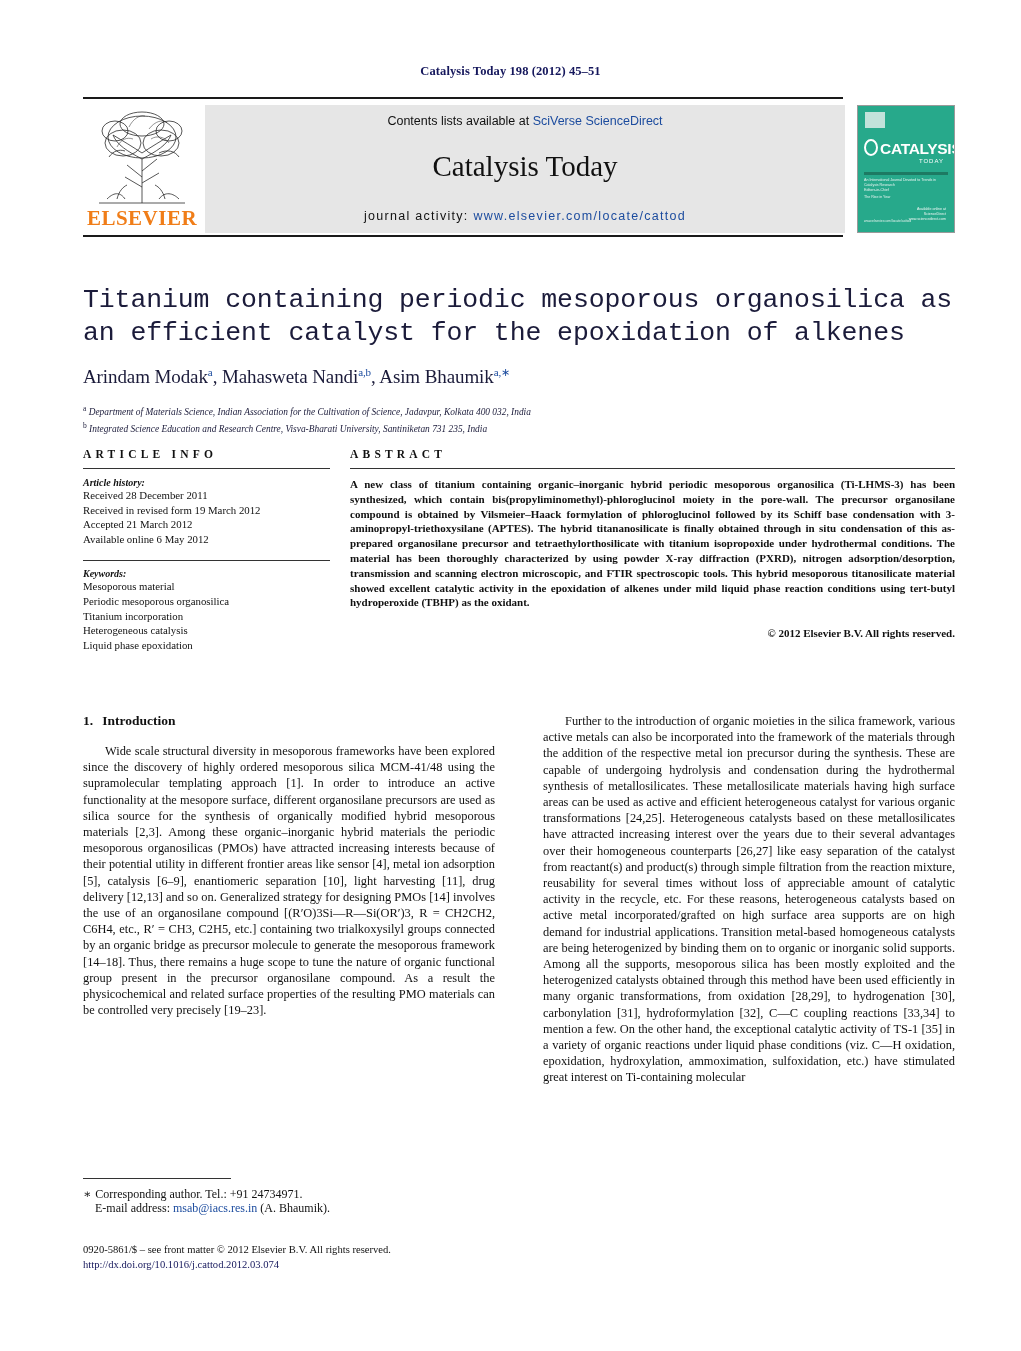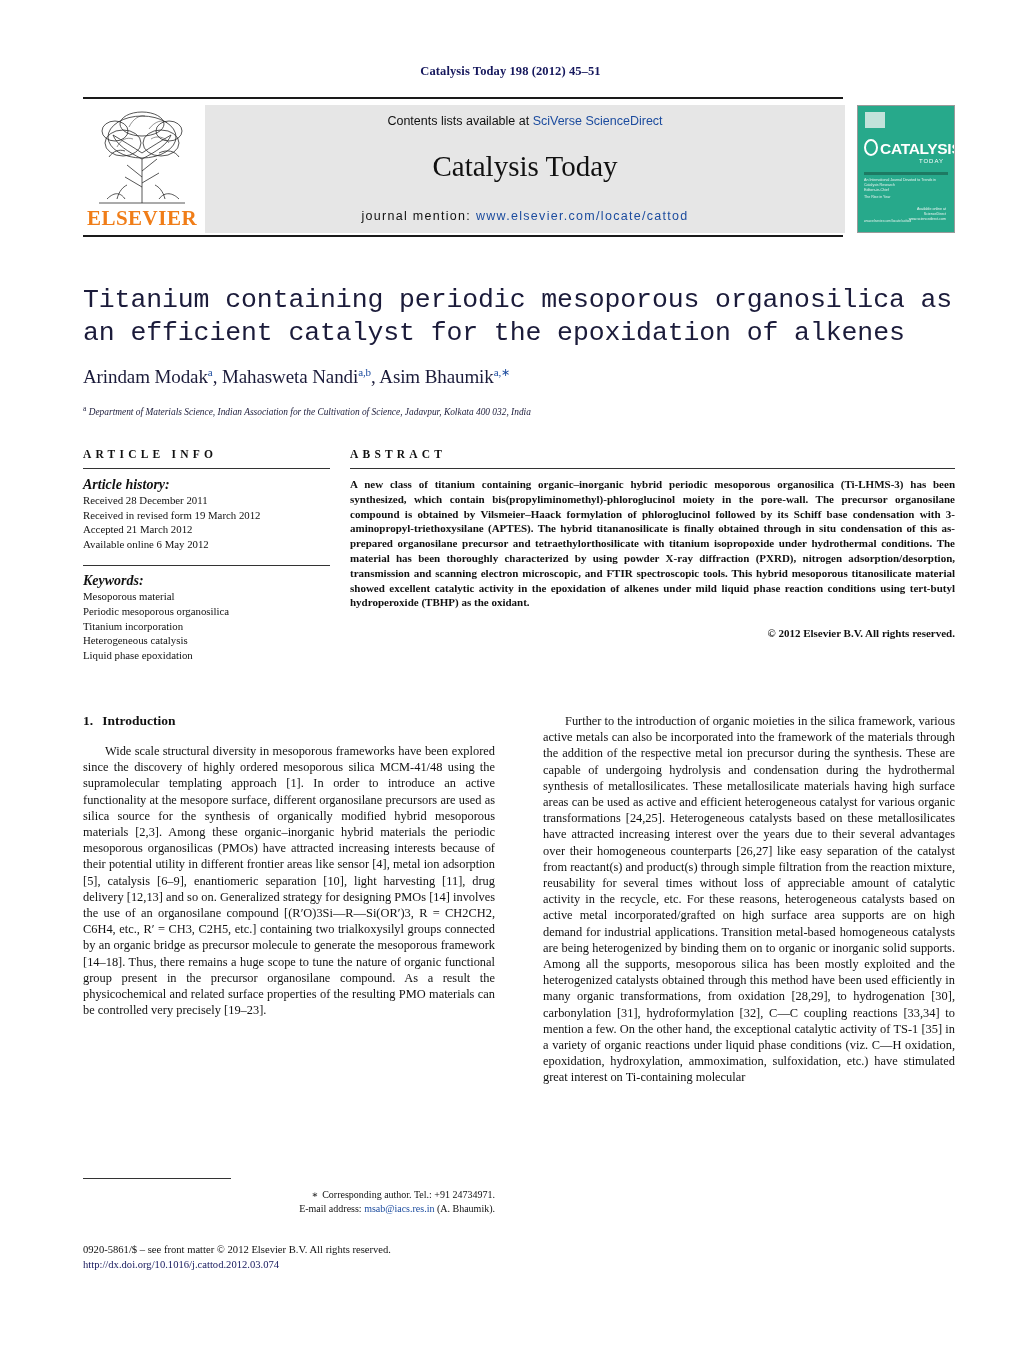--- a/index.html
+++ b/index.html
@@ -225,21 +225,21 @@
     padding-bottom: 8px;
   }
   .thin-rule {
     height: 1px;
     background: #333;
     margin-bottom: 8px;
   }
   .hist-label, .kw-label {
     font-style: italic;
     font-weight: bold;
-    font-size: 14px;
+    font-size: 10px;
     color: #111;
   }
   .info-line {
     font-size: 10.8px;
     line-height: 14.6px;
     color: #111;
   }
   .kw-block { margin-top: 14px; }
   .kw-rule { height: 1px; background: #333; margin-bottom: 7px; }
 
@@ -294,24 +294,23 @@
     top: 1178px;
     width: 412px;
   }
   .fn-rule {
     width: 148px;
     height: 1px;
     background: #333;
     margin-bottom: 9px;
   }
   .fn-line {
-    font-size: 10px;
+    font-size: 12px;
     line-height: 13.6px;
     color: #111;
-    text-align: right;
   }
   .fn-line .star { margin-right: 4px; }
   .fn-email-label { }
   .fn-link { color: #1b4b9e; }
   .fn-indent { padding-left: 12px; }
 
   .imprint {
     position: absolute;
     left: 83px;
     top: 1242px;
@@ -357,21 +356,21 @@
         </svg>
         <div class="elsevier-word">ELSEVIER</div>
       </div>
 
       <div class="header-band">
         <div class="contents-line">
           <span>Contents lists available at </span><span class="sd">SciVerse ScienceDirect</span>
         </div>
         <div class="journal-name">Catalysis Today</div>
         <div class="homepage-line">
-          <span>journal mention: </span><span class="url">www.elsevier.com/locate/cattod</span>
+          <span>journal activity: </span><span class="url">www.elsevier.com/locate/cattod</span>
         </div>
       </div>
 
       <div class="cover-thumb">
         <div class="cover-inner">
           <div class="cover-elsevier-mark"></div>
           <div class="cover-circ"></div>
           <div class="cover-title" style="left:22px;">CATALYSIS</div>
           <div class="cover-sub">TODAY</div>
           <div class="cover-rule"></div>
@@ -393,20 +392,21 @@
 
   <div class="title-block">
     <h1 class="article-title">Titanium containing periodic mesoporous organosilica as an efficient catalyst for the epoxidation of alkenes</h1>
     <div class="authors">
       <span>Arindam Modak</span><sup>a</sup>,
       <span>Mahasweta Nandi</span><sup>a,b</sup>,
       <span>Asim Bhaumik</span><sup>a,∗</sup>
     </div>
     <div class="affil">
       <div><sup>a</sup> <span>Department of Materials Science, Indian Association for the Cultivation of Science, Jadavpur, Kolkata 400 032, India</span></div>
+      <div><sup>b</sup> <span>Integrated Science Education and Research Centre, Visva-Bharati University, Santiniketan 731 235, India</span></div>
     </div>
   </div>
 
   <div class="info-abs">
 
     <div class="col-info">
       <div class="sec-head">ARTICLE INFO</div>
       <div class="thin-rule"></div>
       <div class="hist-label">Article history:</div>
       <div class="info-line">Received 28 December 2011</div>

